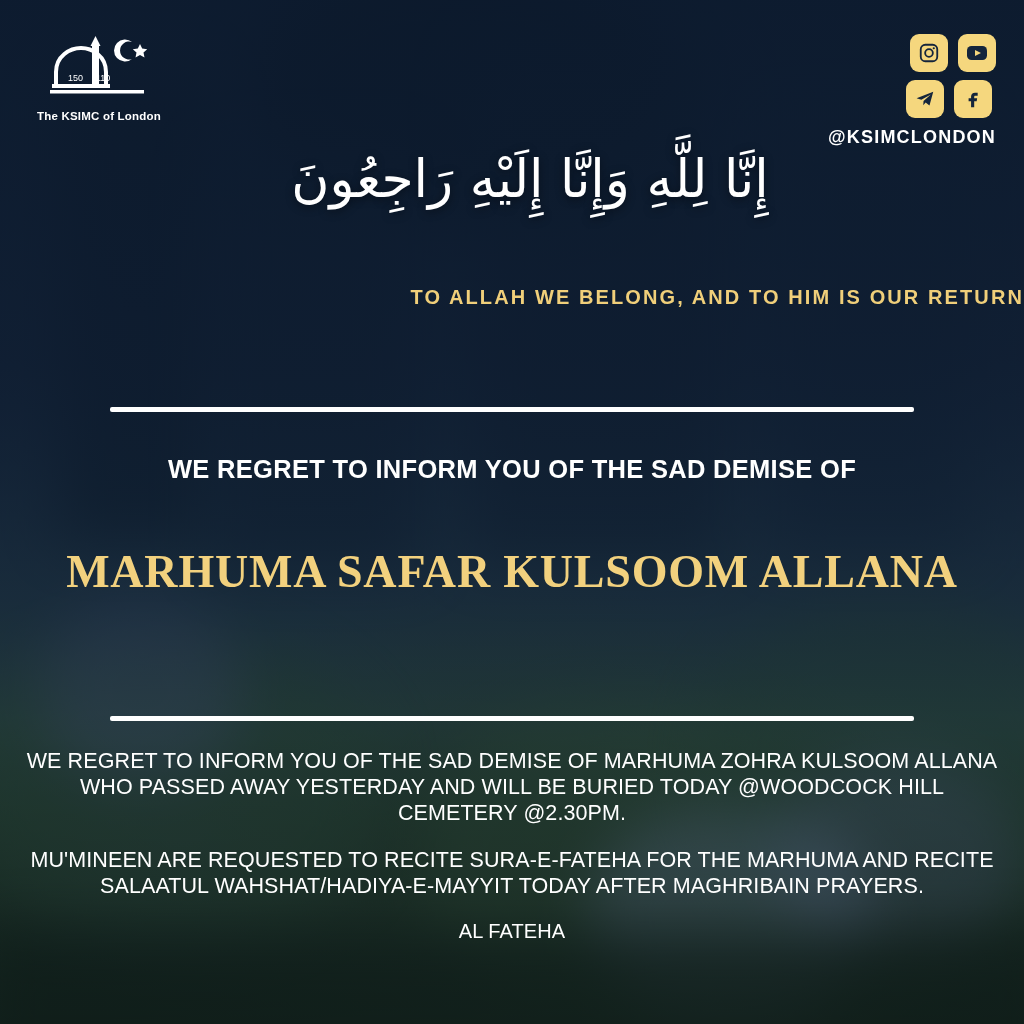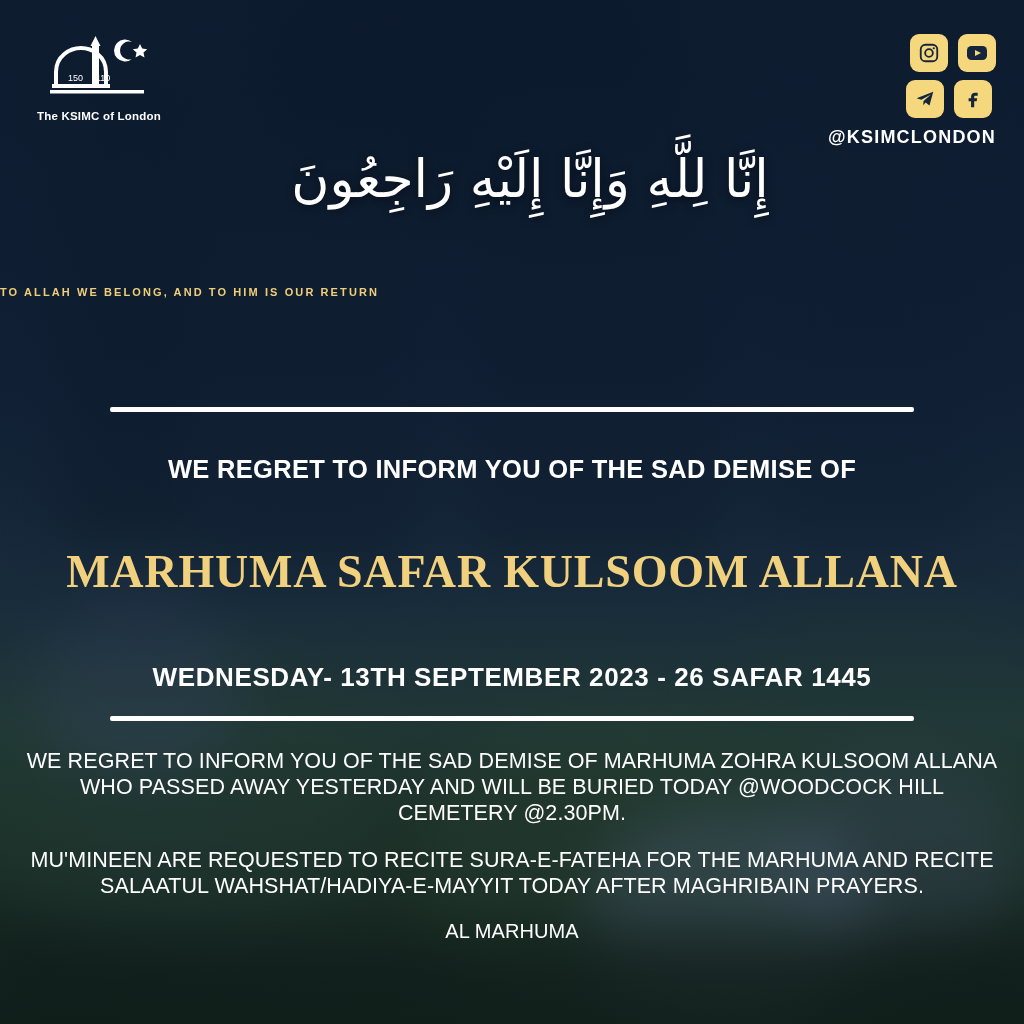--- a/index.html
+++ b/index.html
@@ -114,23 +114,23 @@
     color: #ffffff;
     direction: rtl;
     line-height: 1.5;
     text-shadow: 0 2px 10px rgba(0,0,0,.45);
     margin-left: 36px;
   }
   .translit {
     position: absolute;
     top: 286px;
     left: 0; right: 0;
-    text-align: left;
+    text-align: right;
     color: #f0cf7a;
-    font-size: 11px;
+    font-size: 20px;
     font-weight: bold;
     letter-spacing: 2.1px;
   }
 
   
   .rule {
     position: absolute;
     left: 110px;
     right: 110px;
     height: 5px;
@@ -281,23 +281,22 @@
     <div class="social-handle">@KSIMCLONDON</div>
   </div>
 
   <div class="arabic">إِنَّا لِلَّهِ وَإِنَّا إِلَيْهِ رَاجِعُونَ</div>
   <div class="translit">TO ALLAH WE BELONG, AND TO HIM IS OUR RETURN</div>
 
   <div class="rule rule-top"></div>
 
   <div class="regret">WE REGRET TO INFORM YOU OF THE SAD DEMISE OF</div>
   <div class="deceased">MARHUMA SAFAR KULSOOM ALLANA</div>
-  <div class="datesline">WEDNESDAY- 13TH SEPTEMBER 2023 - 26 SAFAR 1445</div>
 
   <div class="rule rule-bottom"></div>
 
   <div class="body-copy">
     <p class="para">WE REGRET TO INFORM YOU OF THE SAD DEMISE OF MARHUMA ZOHRA KULSOOM ALLANA WHO PASSED AWAY YESTERDAY AND WILL BE BURIED TODAY @WOODCOCK HILL CEMETERY @2.30PM.</p>
     <p class="para">MU'MINEEN ARE REQUESTED TO RECITE SURA-E-FATEHA FOR THE MARHUMA AND RECITE SALAATUL WAHSHAT/HADIYA-E-MAYYIT TODAY AFTER MAGHRIBAIN PRAYERS.</p>
-    <p class="para small">AL MARHUMA</p>
+    <p class="para small">AL FATEHA</p>
   </div>
 
 </div>
 
 </body></html>

